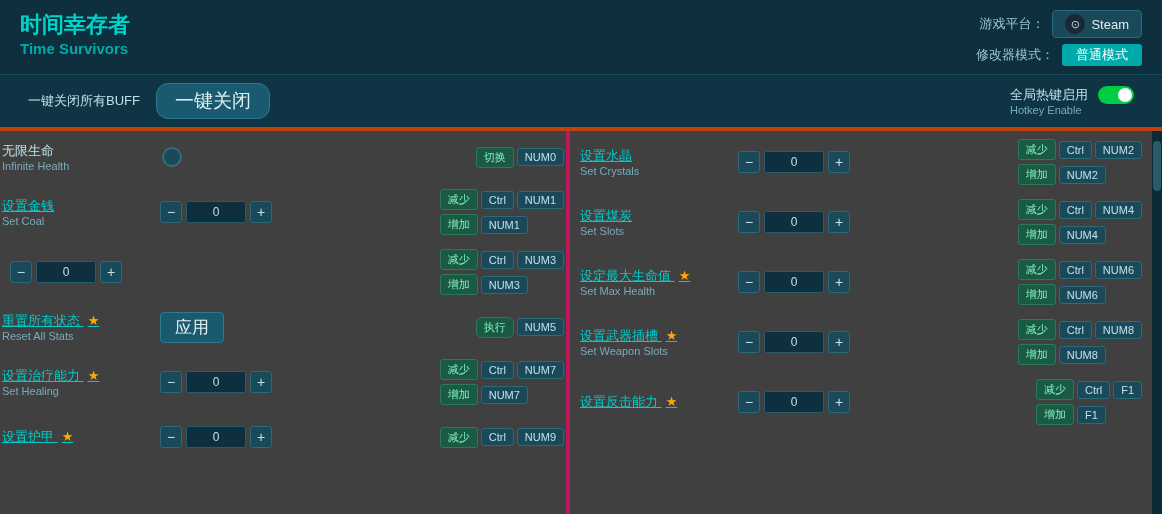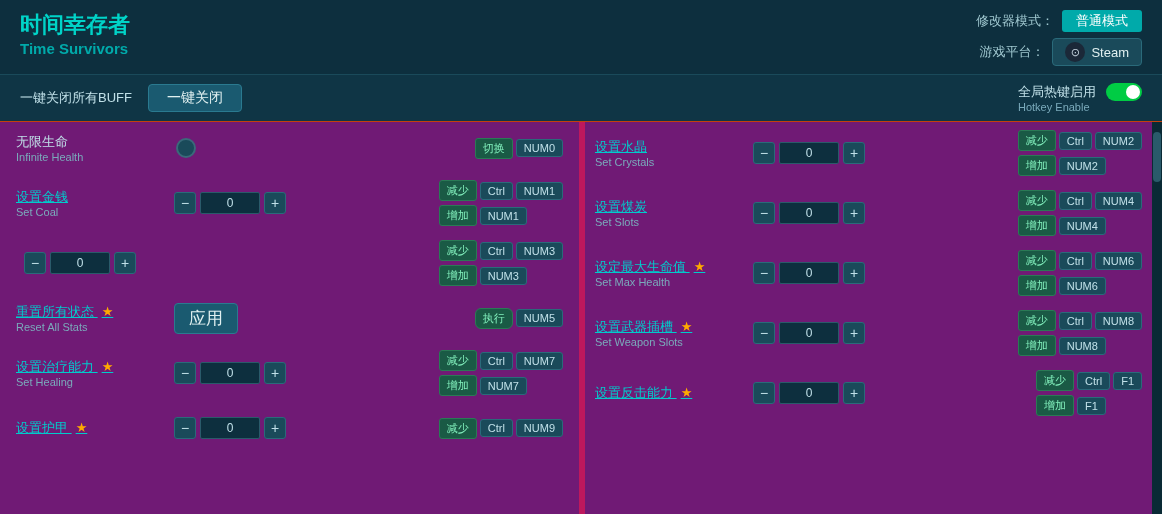--- a/index.html
+++ b/index.html
@@ -9,21 +9,21 @@
       font-family: 'Microsoft YaHei', Arial, sans-serif;
       width: 1162px;
       min-height: 514px;
       overflow: hidden;
     }
 
     .app-container {
       display: flex;
       flex-direction: column;
       height: 514px;
-      background: #701a75;
+      background: #404040;
     }
 
     
     .header {
       display: flex;
       justify-content: space-between;
       align-items: flex-start;
       padding: 10px 20px 8px 20px;
       background: #0d2f3e;
       border-bottom: 1px solid #1a4a5a;
@@ -89,44 +89,44 @@
       justify-content: center;
       font-size: 11px;
       color: #c6d4df;
     }
 
     
     .toolbar {
       display: flex;
       align-items: center;
       justify-content: space-between;
-      padding: 8px 20px;
+      padding: 8px 28px;
       background: #0f3545;
-      border-bottom: 1px solid #c2410c;
+      border-bottom: 4px solid #c2410c;
     }
 
     .toolbar-left {
       display: flex;
       align-items: center;
       gap: 16px;
     }
 
     .toolbar-label {
       font-size: 13px;
       color: #c0e0e8;
     }
 
     .btn-close-all {
       background: #1a5a70;
       border: 1px solid #2a7a90;
       color: #e0f0f0;
       padding: 4px 18px;
-      border-radius: 4px;
+      border-radius: 12px;
       cursor: pointer;
-      font-size: 14px;
+      font-size: 19px;
     }
 
     .toolbar-right {
       display: flex;
       flex-direction: column;
       align-items: flex-start;
     }
 
     .hotkey-row {
       display: flex;
@@ -166,22 +166,22 @@
 
     
     .main-content {
       display: flex;
       flex: 1;
       overflow: hidden;
     }
 
     .left-panel {
       flex: 1;
-      padding: 8px 16px;
-      border-right: 6px solid #be185d;
+      padding: 8px 2px;
+      border-right: 4px solid #be185d;
       overflow-y: auto;
     }
 
     .right-panel {
       flex: 1;
       padding: 8px 10px;
       overflow-y: auto;
     }
 
     
@@ -347,29 +347,29 @@
 
 <div class="app-container">
 
   <div class="header">
     <div class="header-left">
       <div class="title-cn">时间幸存者</div>
       <div class="title-en">Time Survivors</div>
     </div>
     <div class="header-right">
       <div class="header-row">
-        <span class="header-label">修改器模式：</span>
-        <span class="mode-badge">普通模式</span>
-      </div>
-      <div class="header-row">
         <span class="header-label">游戏平台：</span>
         <span class="platform-badge">
           <span class="steam-icon">⊙</span>
           <span>Steam</span>
         </span>
+      </div>
+      <div class="header-row">
+        <span class="header-label">修改器模式：</span>
+        <span class="mode-badge">普通模式</span>
       </div>
     </div>
   </div>
 
   <div class="toolbar">
     <div class="toolbar-left">
       <span class="toolbar-label">一键关闭所有BUFF</span>
       <button class="btn-close-all">一键关闭</button>
     </div>
     <div class="toolbar-right">

